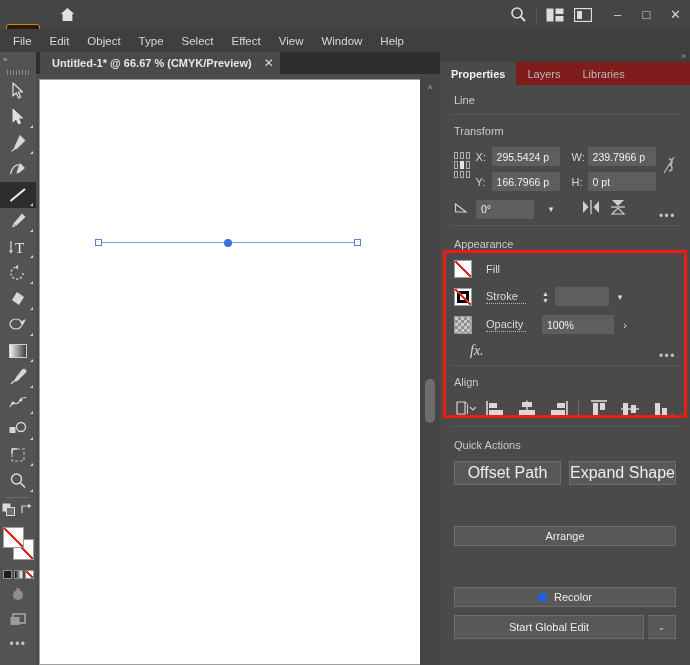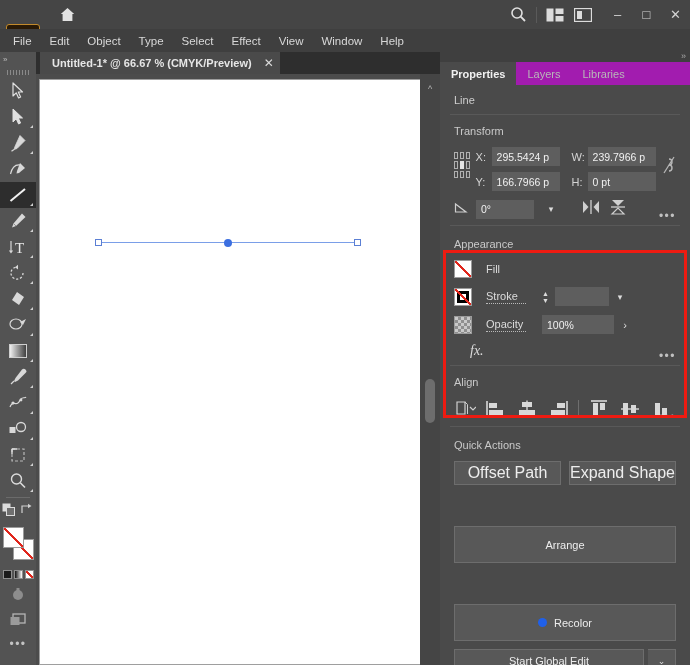--- a/index.html
+++ b/index.html
@@ -138,21 +138,21 @@
     background: #6d6d6d; border-radius: 5px;
   }
 
   
   .panel {
     position: absolute; left: 440px; top: 52px; width: 250px; height: 613px;
     background: #4a4a4a;
   }
   .panel-topline { height: 10px; background: #3f3f3f; position: relative; }
   .panel-topline .dd { position: absolute; right: 4px; top: -1px; color: #a8a8a8; font-size: 9px; }
-  .tabs { display: flex; height: 23px; background: #a21caf; }
+  .tabs { display: flex; height: 23px; background: #7f1d1d; }
   .tab {
     padding: 0 11px; height: 23px; display: flex; align-items: center;
     font-size: 11px; color: #b8b8b8;
   }
   .tab.active { background: #4a4a4a; color: #f0f0f0; font-weight: bold; }
   .obj-type { padding: 9px 14px 8px; font-size: 11px; color: #cfcfcf; }
   .sec-div { height: 1px; background: #595959; margin: 0 10px; }
 
   .section { padding: 10px 14px 6px; position: relative; }
   .sec-title { font-size: 11px; color: #c9c9c9; margin-bottom: 10px; }
@@ -228,21 +228,21 @@
   .align-row { display: flex; align-items: center; gap: 9px; margin-top: 2px; }
   .align-btn { width: 22px; height: 22px; display: flex; align-items: center; justify-content: center; }
   .align-sep { width: 1px; height: 18px; background: #6e6e6e; }
 
   
   .qa-grid { display: flex; gap: 8px; margin-bottom: 8px; }
   .qa-btn {
     flex: 1; height: 24px; background: #585858; border: 1px solid #6d6d6d;
     color: #ededed; font-size: 16px; display: flex; align-items: center; justify-content: center;
   }
-  .qa-full { width: 100%; height: 37px; background: #585858; border: 1px solid #6d6d6d;
+  .qa-full { width: 100%; height: 20px; background: #585858; border: 1px solid #6d6d6d;
     color: #ededed; font-size: 11px; display: flex; align-items: center; justify-content: center;
     margin-bottom: 8px; margin-top: 41px; }
   .recolor-dot { width: 9px; height: 9px; border-radius: 50%; background: #2060e8; margin-right: 7px; }
   .qa-split { display: flex; gap: 4px; }
   .qa-split .main { flex: 1; height: 24px; background: #585858; border: 1px solid #6d6d6d;
     color: #ededed; font-size: 11px; display: flex; align-items: center; justify-content: center; }
   .qa-split .arrow { width: 28px; height: 24px; background: #585858;
     border: 1px solid #6d6d6d; border-left: none;
     display: flex; align-items: center; justify-content: center; color: #dcdcdc; font-size: 9px; }
 </style>

